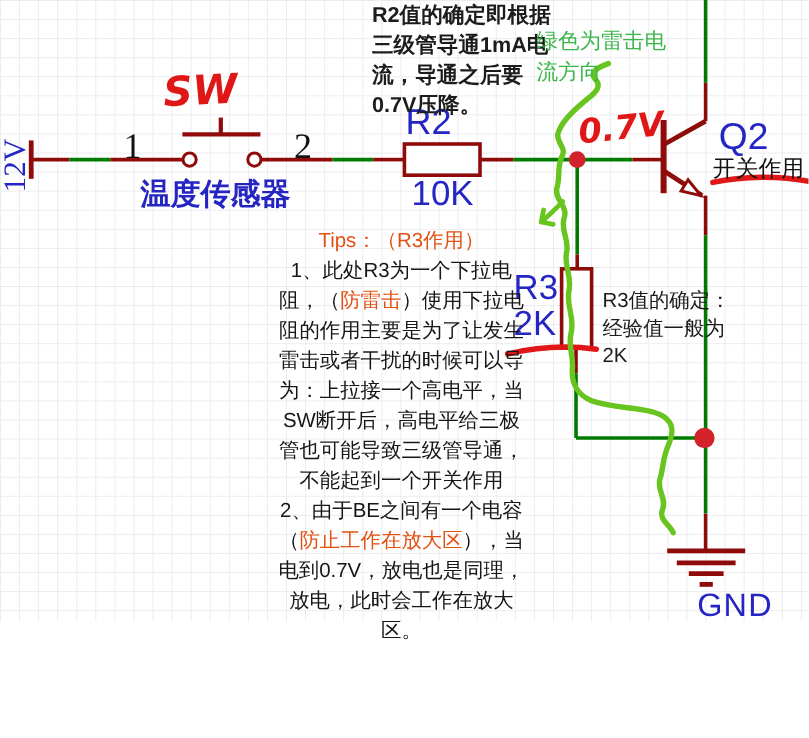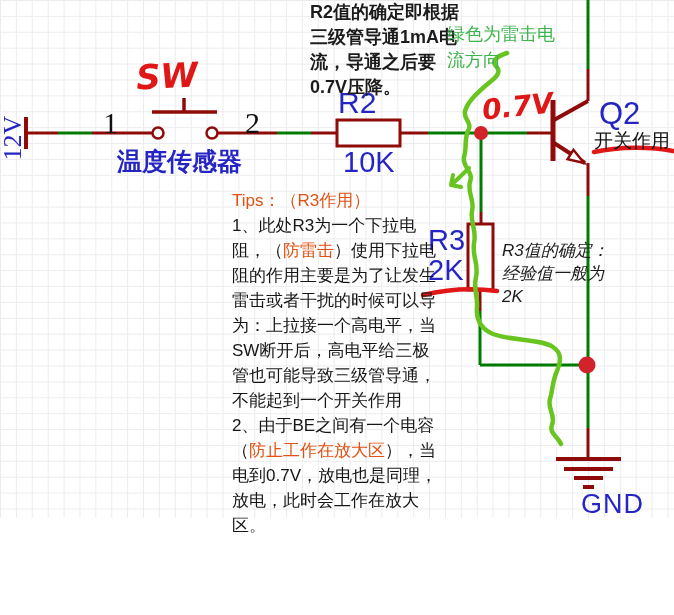--- a/index.html
+++ b/index.html
@@ -29,23 +29,23 @@
   .st-pgreen{stroke:var(--pen_green);fill:none;stroke-linecap:round;stroke-linejoin:round;}
   .f-white{fill:#fff;}
   .f-dot{fill:var(--junction_red);stroke:none;}
 
   .label-12v{left:-17px;top:123px;width:60px;text-align:center;transform:rotate(-90deg);
     font-size:26px;color:var(--label_blue);}
   .node-num{font-size:30px;color:#111;}
   .sensor{left:117px;top:145px;font-size:25px;font-weight:bold;color:var(--label_blue);}
   .ref{color:var(--label_blue);}
   .tips{left:232px;top:188px;font-size:17px;line-height:25px;color:#161616;}
-  .tips div{white-space:nowrap;}
+  .tips div{white-space:nowrap;text-align:center;}
   .gnote{left:447px;top:21px;font-size:18px;line-height:26px;color:var(--note_green);}
-  .r3note{left:502px;top:239px;font-size:17px;line-height:23px;color:#1c1c1c;font-style:italic;}
+  .r3note{left:502px;top:239px;font-size:17px;line-height:23px;color:#1c1c1c;}
 </style>
 </head>
 <body>
 
 <div id="stage">
   <div id="grid"></div>
 
   <svg width="674" height="615" viewBox="0 0 674 615">
 
     <line x1="26" y1="117" x2="26" y2="149" stroke-width="4" class="st-cred"></line>

